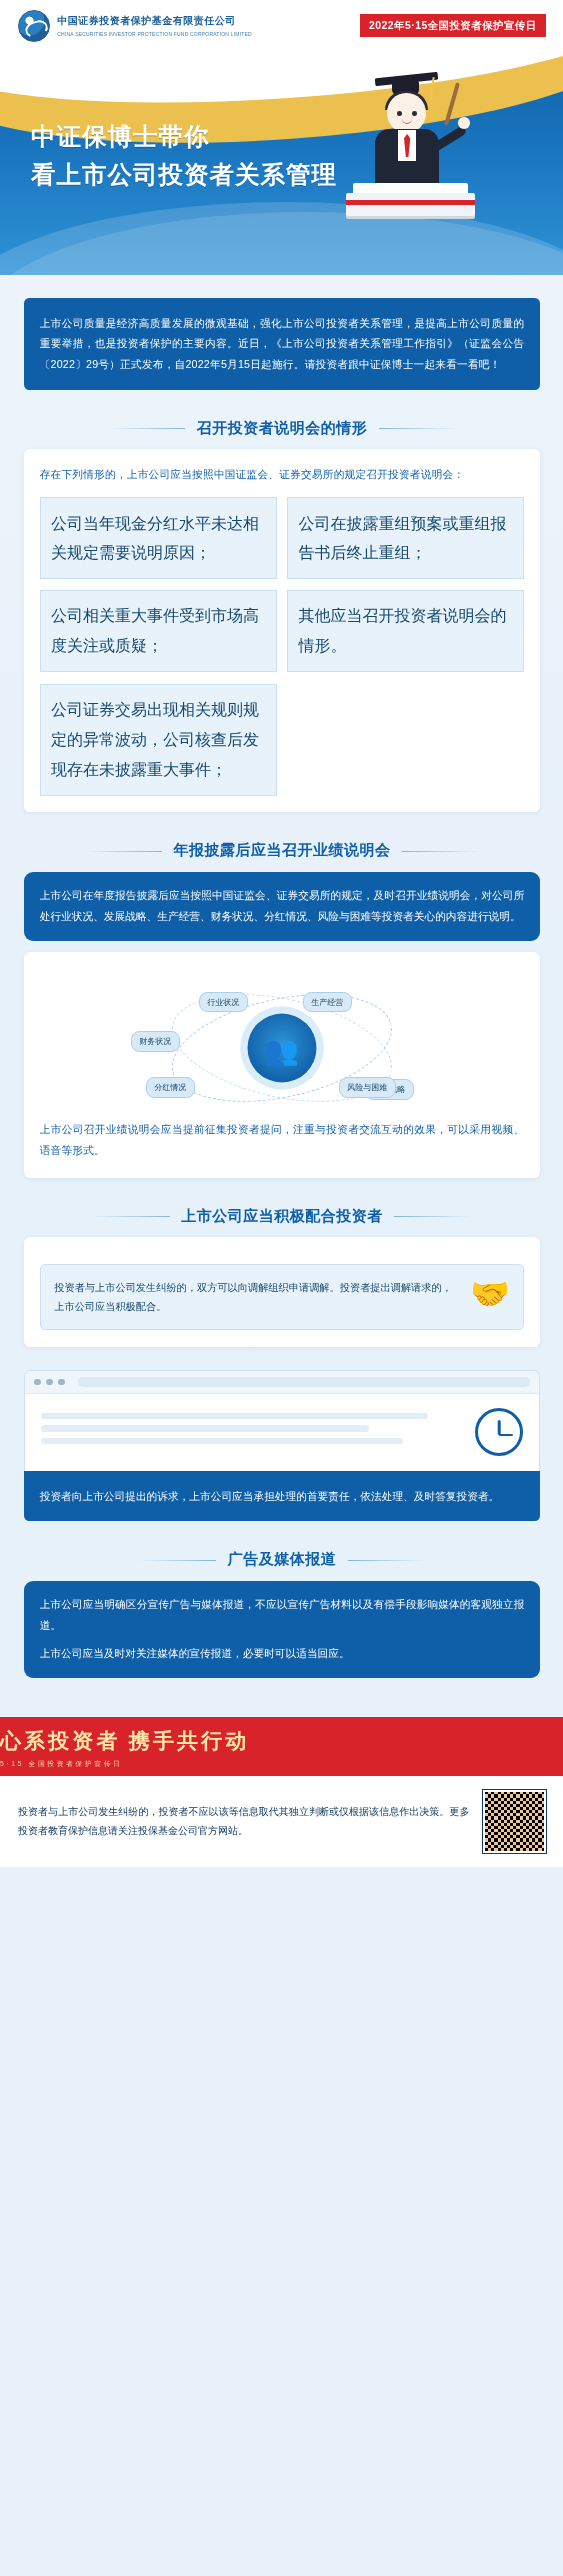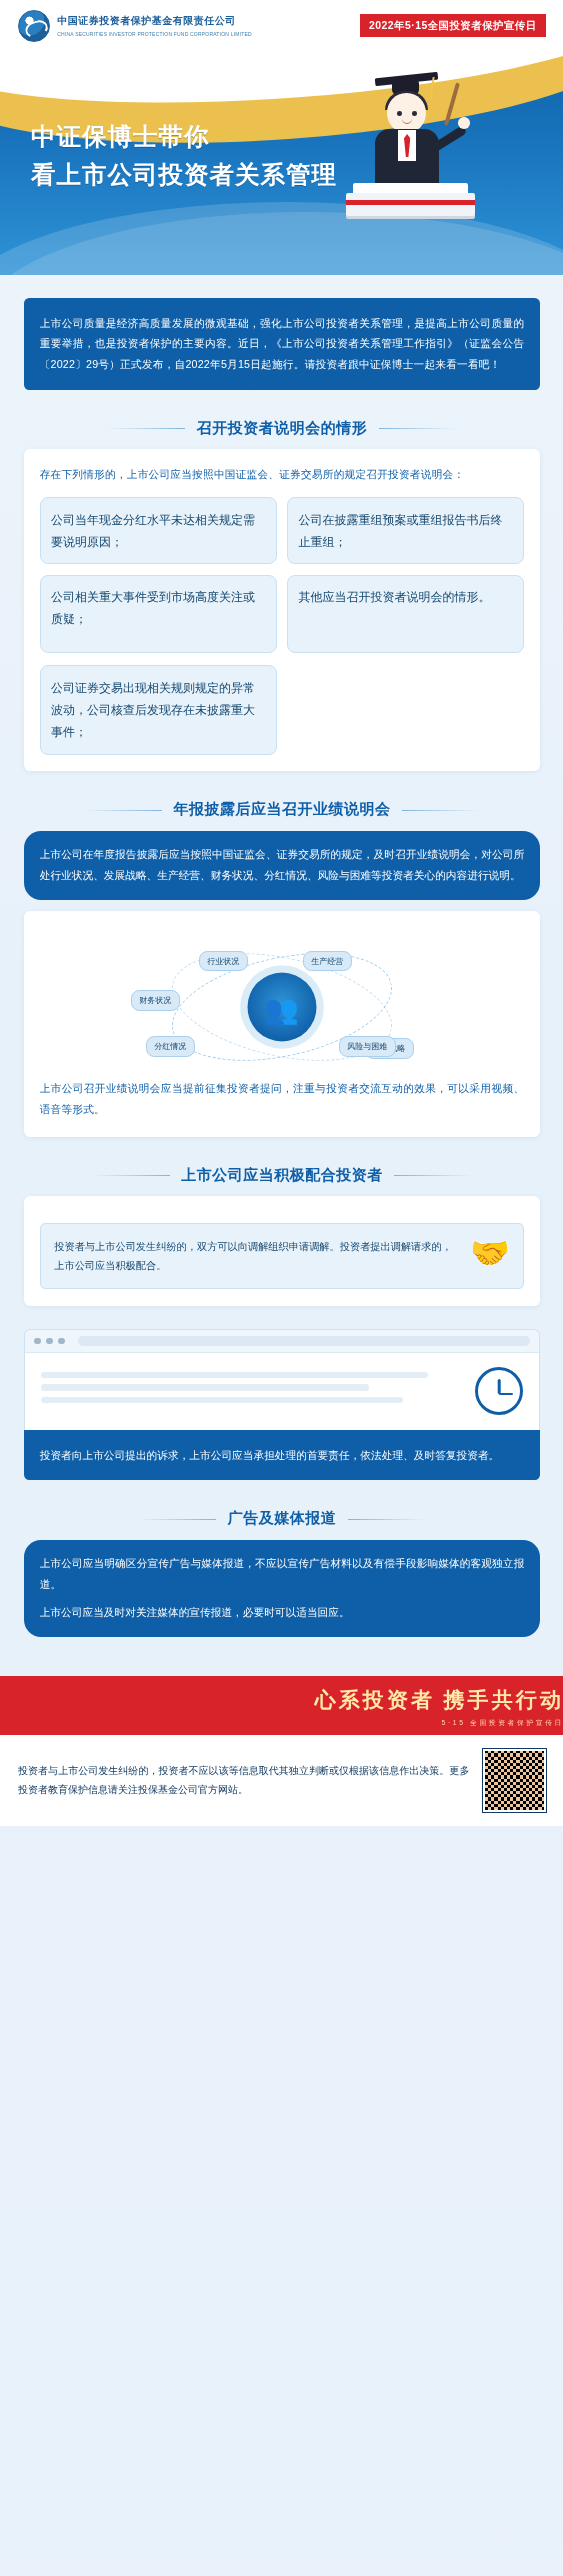--- a/index.html
+++ b/index.html
@@ -185,38 +185,38 @@
 
   .grid-cards {
     display: grid;
     grid-template-columns: 1fr 1fr;
     gap: 10.4px;
     margin-top: 12.5px;
   }
   .sit-card {
     background: #e8f2fb;
     border: 0.5px solid #c9e0f3;
-    border-radius: 8px;
+    border-radius: 0;
     padding: 10.4px 10.4px;
-    font-size: 12px;
+    font-size: 16px;
     line-height: 1.85;
     color: #14486f;
     min-height: 63px;
   }
   .sit-card.accent {
     background: #e8f2fb;
   }
   .sit-card.tall { min-height: 78px; }
 
   
   .blue-block {
     margin: 11.5px 11.5px 0 11.5px;
     background: #0f5fa8;
     color: #ffffff;
-    border-radius: 17px;
+    border-radius: 9px;
     padding: 13.6px 15.7px;
     font-size: 10.7px;
     line-height: 1.95;
     text-align: justify;
   }
 
   
   .diagram {
     position: relative;
     height: 136px;
@@ -352,21 +352,21 @@
 
   
   .footer {
     margin-top: 27px;
     background: #ffffff;
     padding: 0 0 14.6px 0;
   }
   .footer-banner {
     background: #d8232a;
     padding: 9.4px 0 7.3px 0;
-    text-align: right;
+    text-align: left;
   }
   .footer-banner-text {
     font-size: 21px;
     font-weight: bold;
     color: #ffe9a8;
     letter-spacing: 3.1px;
     font-family: "Liberation Serif", serif;
   }
   .footer-banner-sub {
     margin-top: 4.2px;

